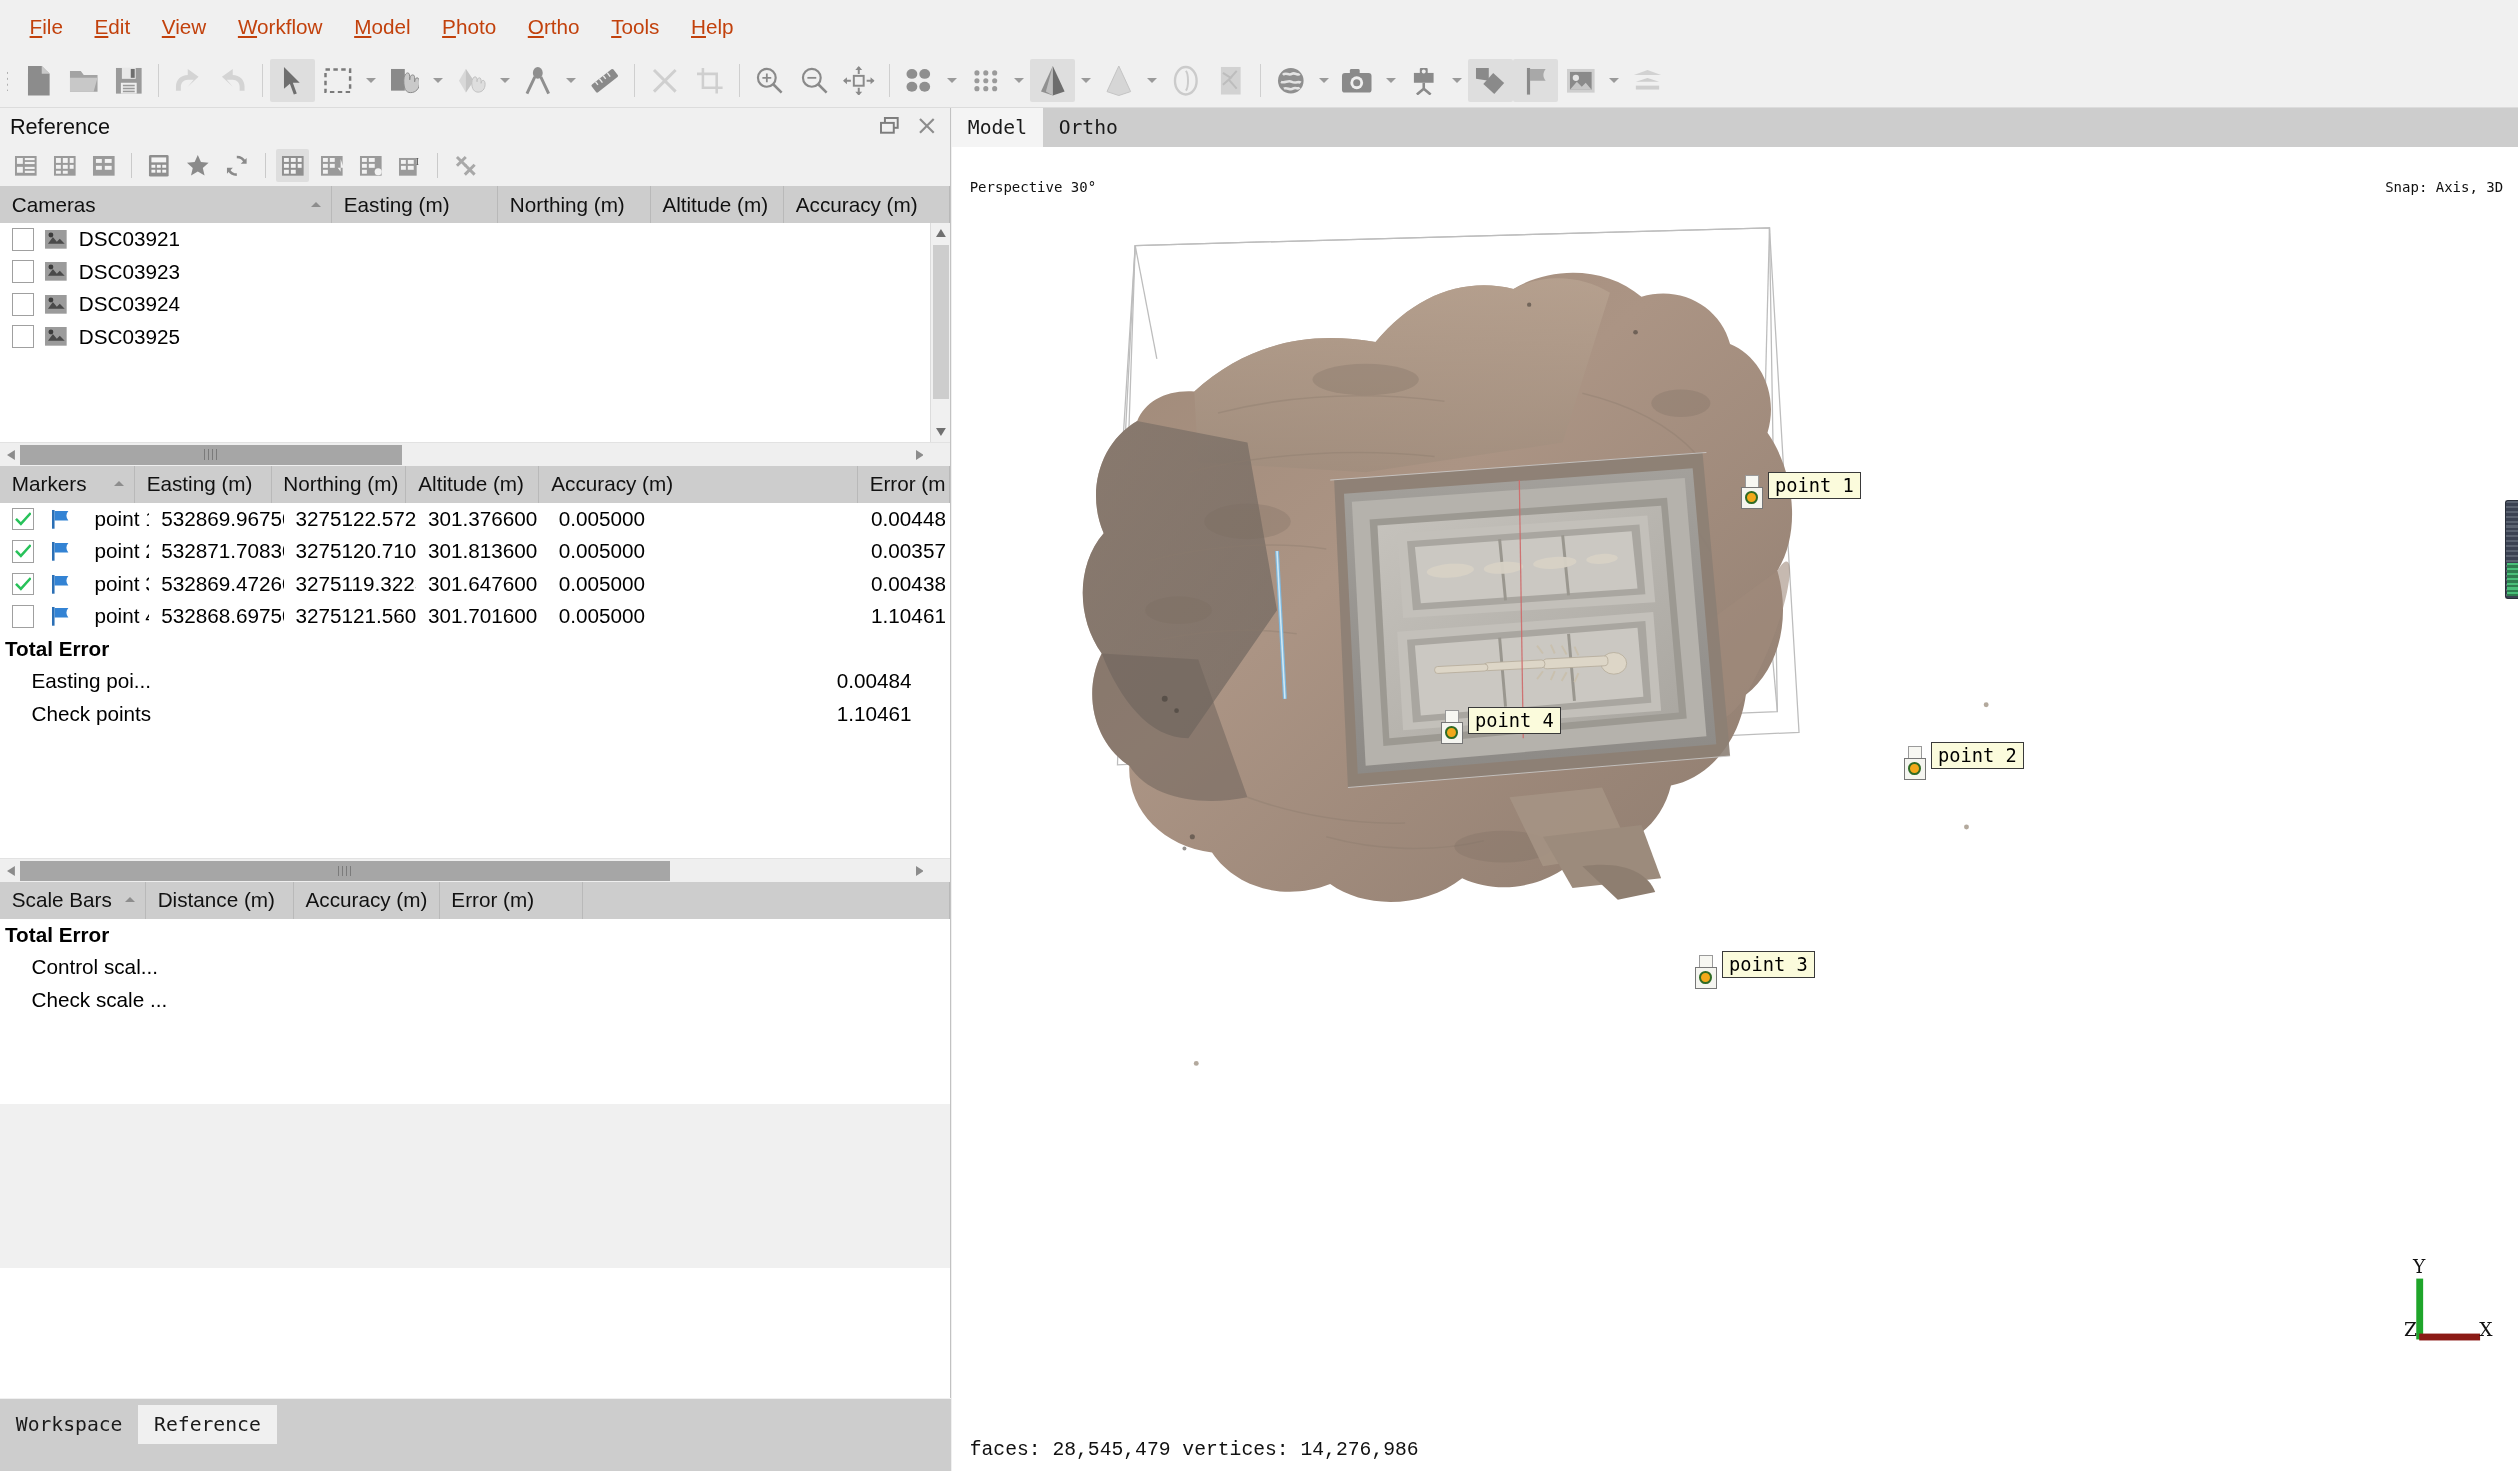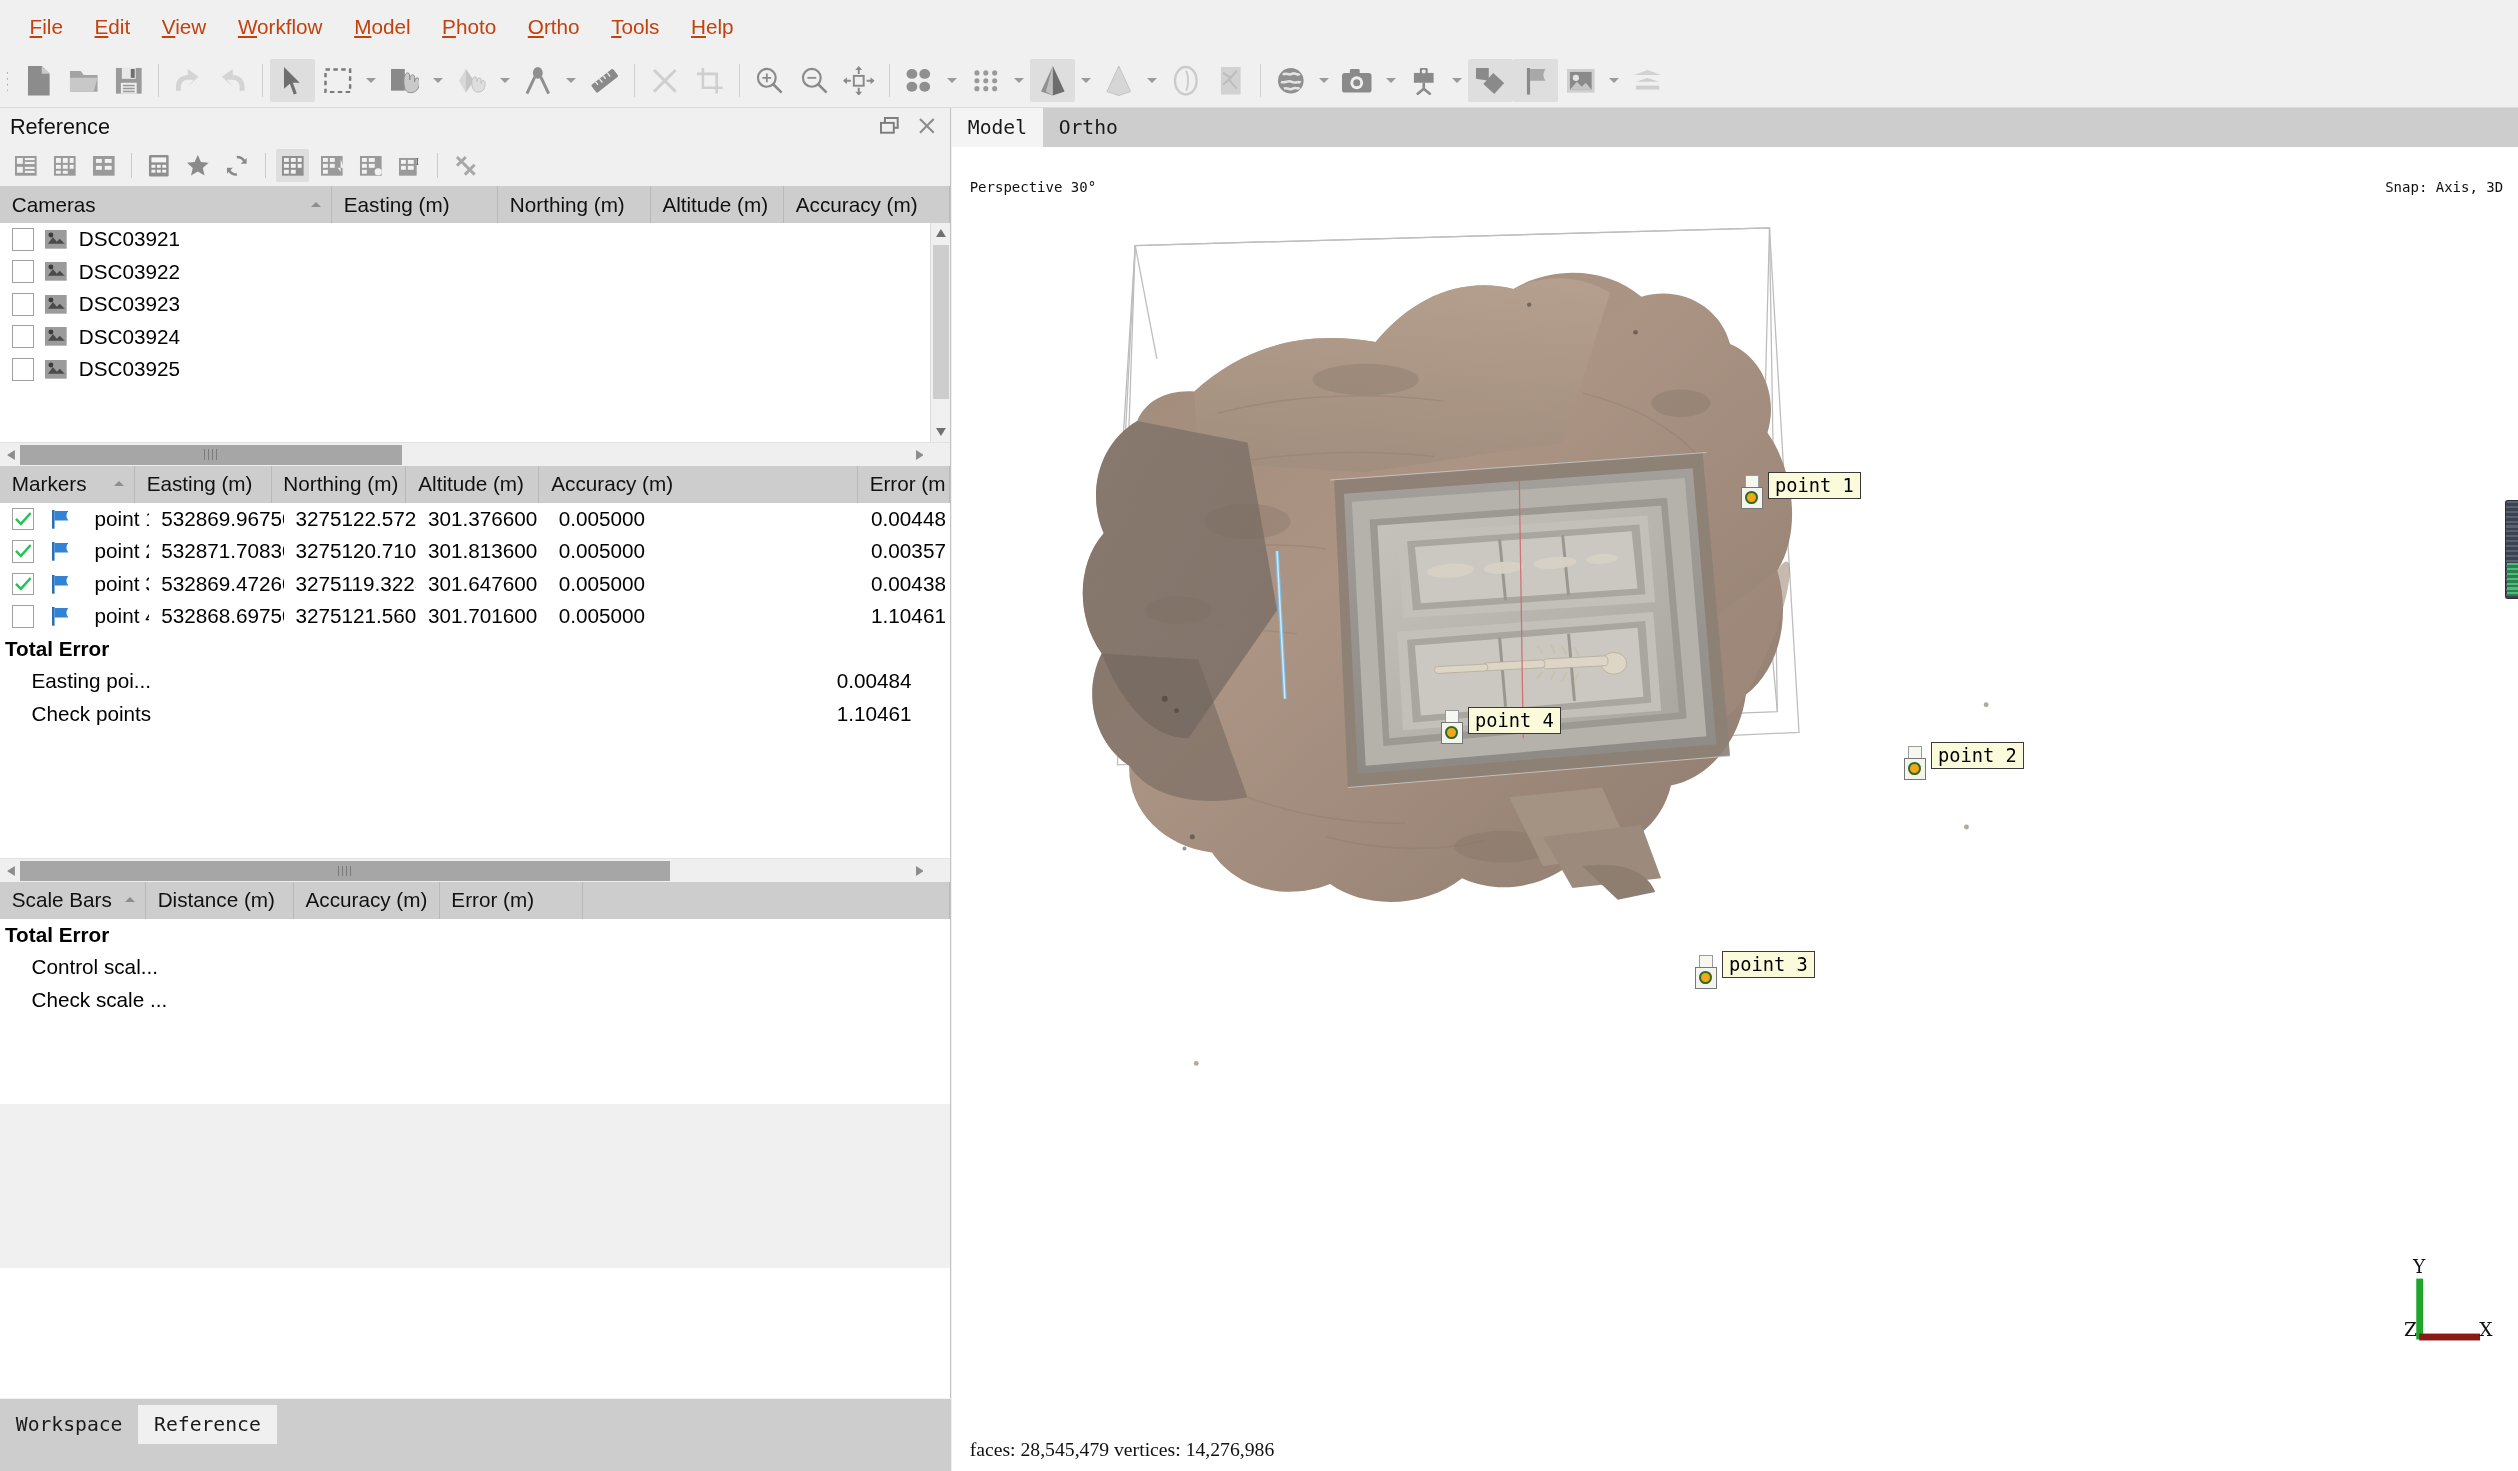--- a/index.html
+++ b/index.html
@@ -144,21 +144,21 @@
     padding: 7.9px 15.8px; color: #1a1a1a; cursor: default; display:flex; align-items:center;
   }
   .vtab.sel { background: #f4f4f4; }
   .vcanvas {
     position: absolute; left: 0; top: 39px; width: 1567px; height: 1281px;
     background: #ffffff; overflow: hidden;
   }
   .vstatus {
     position: absolute; left: 0; top: 1320px; width: 1567px; height: 43px;
     background: #ffffff; display: flex; align-items: center; padding-left: 17.7px;
-    font-family: Liberation Serif, serif; font-size: 19.7px; color: #111;
+    font-family: Liberation Mono, monospace; font-size: 19.7px; color: #111;
   }
   .ov-text {
     position: absolute; font-family: "DejaVu Sans Mono", monospace;
     font-size: 14px; color: #111;
   }
   .mk-label {
     position: absolute; background: #fbfbdc; border: 1px solid #3a3a3a;
     font-family: "DejaVu Sans Mono", monospace; font-size: 18.7px; color: #000;
     padding: 1px 5.9px; white-space: nowrap; line-height: 1.25;
   }
@@ -631,29 +631,20 @@
 
   <div class="cams-body">
     <div class="cam-row">
       <div class="chkbox"></div>
       <svg class="cam-ico" viewBox="0 0 22 19">
             <rect width="22" height="19" fill="#9b9b9b"></rect>
             <path d="M3 14l5-7 4 5 3-3 5 5z" fill="#4a4a4a"></path>
             <circle cx="6" cy="5" r="2.5" fill="#3c3c3c"></circle>
           </svg>
       <span>DSC03921</span>
-    </div>
-    <div class="cam-row">
-      <div class="chkbox"></div>
-      <svg class="cam-ico" viewBox="0 0 22 19">
-            <rect width="22" height="19" fill="#9b9b9b"></rect>
-            <path d="M3 14l5-7 4 5 3-3 5 5z" fill="#4a4a4a"></path>
-            <circle cx="6" cy="5" r="2.5" fill="#3c3c3c"></circle>
-          </svg>
-      <span>DSC03922</span>
     </div>
     <div class="cam-row">
       <div class="chkbox"></div>
       <svg class="cam-ico" viewBox="0 0 22 19">
             <rect width="22" height="19" fill="#9b9b9b"></rect>
             <path d="M3 14l5-7 4 5 3-3 5 5z" fill="#4a4a4a"></path>
             <circle cx="6" cy="5" r="2.5" fill="#3c3c3c"></circle>
           </svg>
       <span>DSC03923</span>
     </div>

